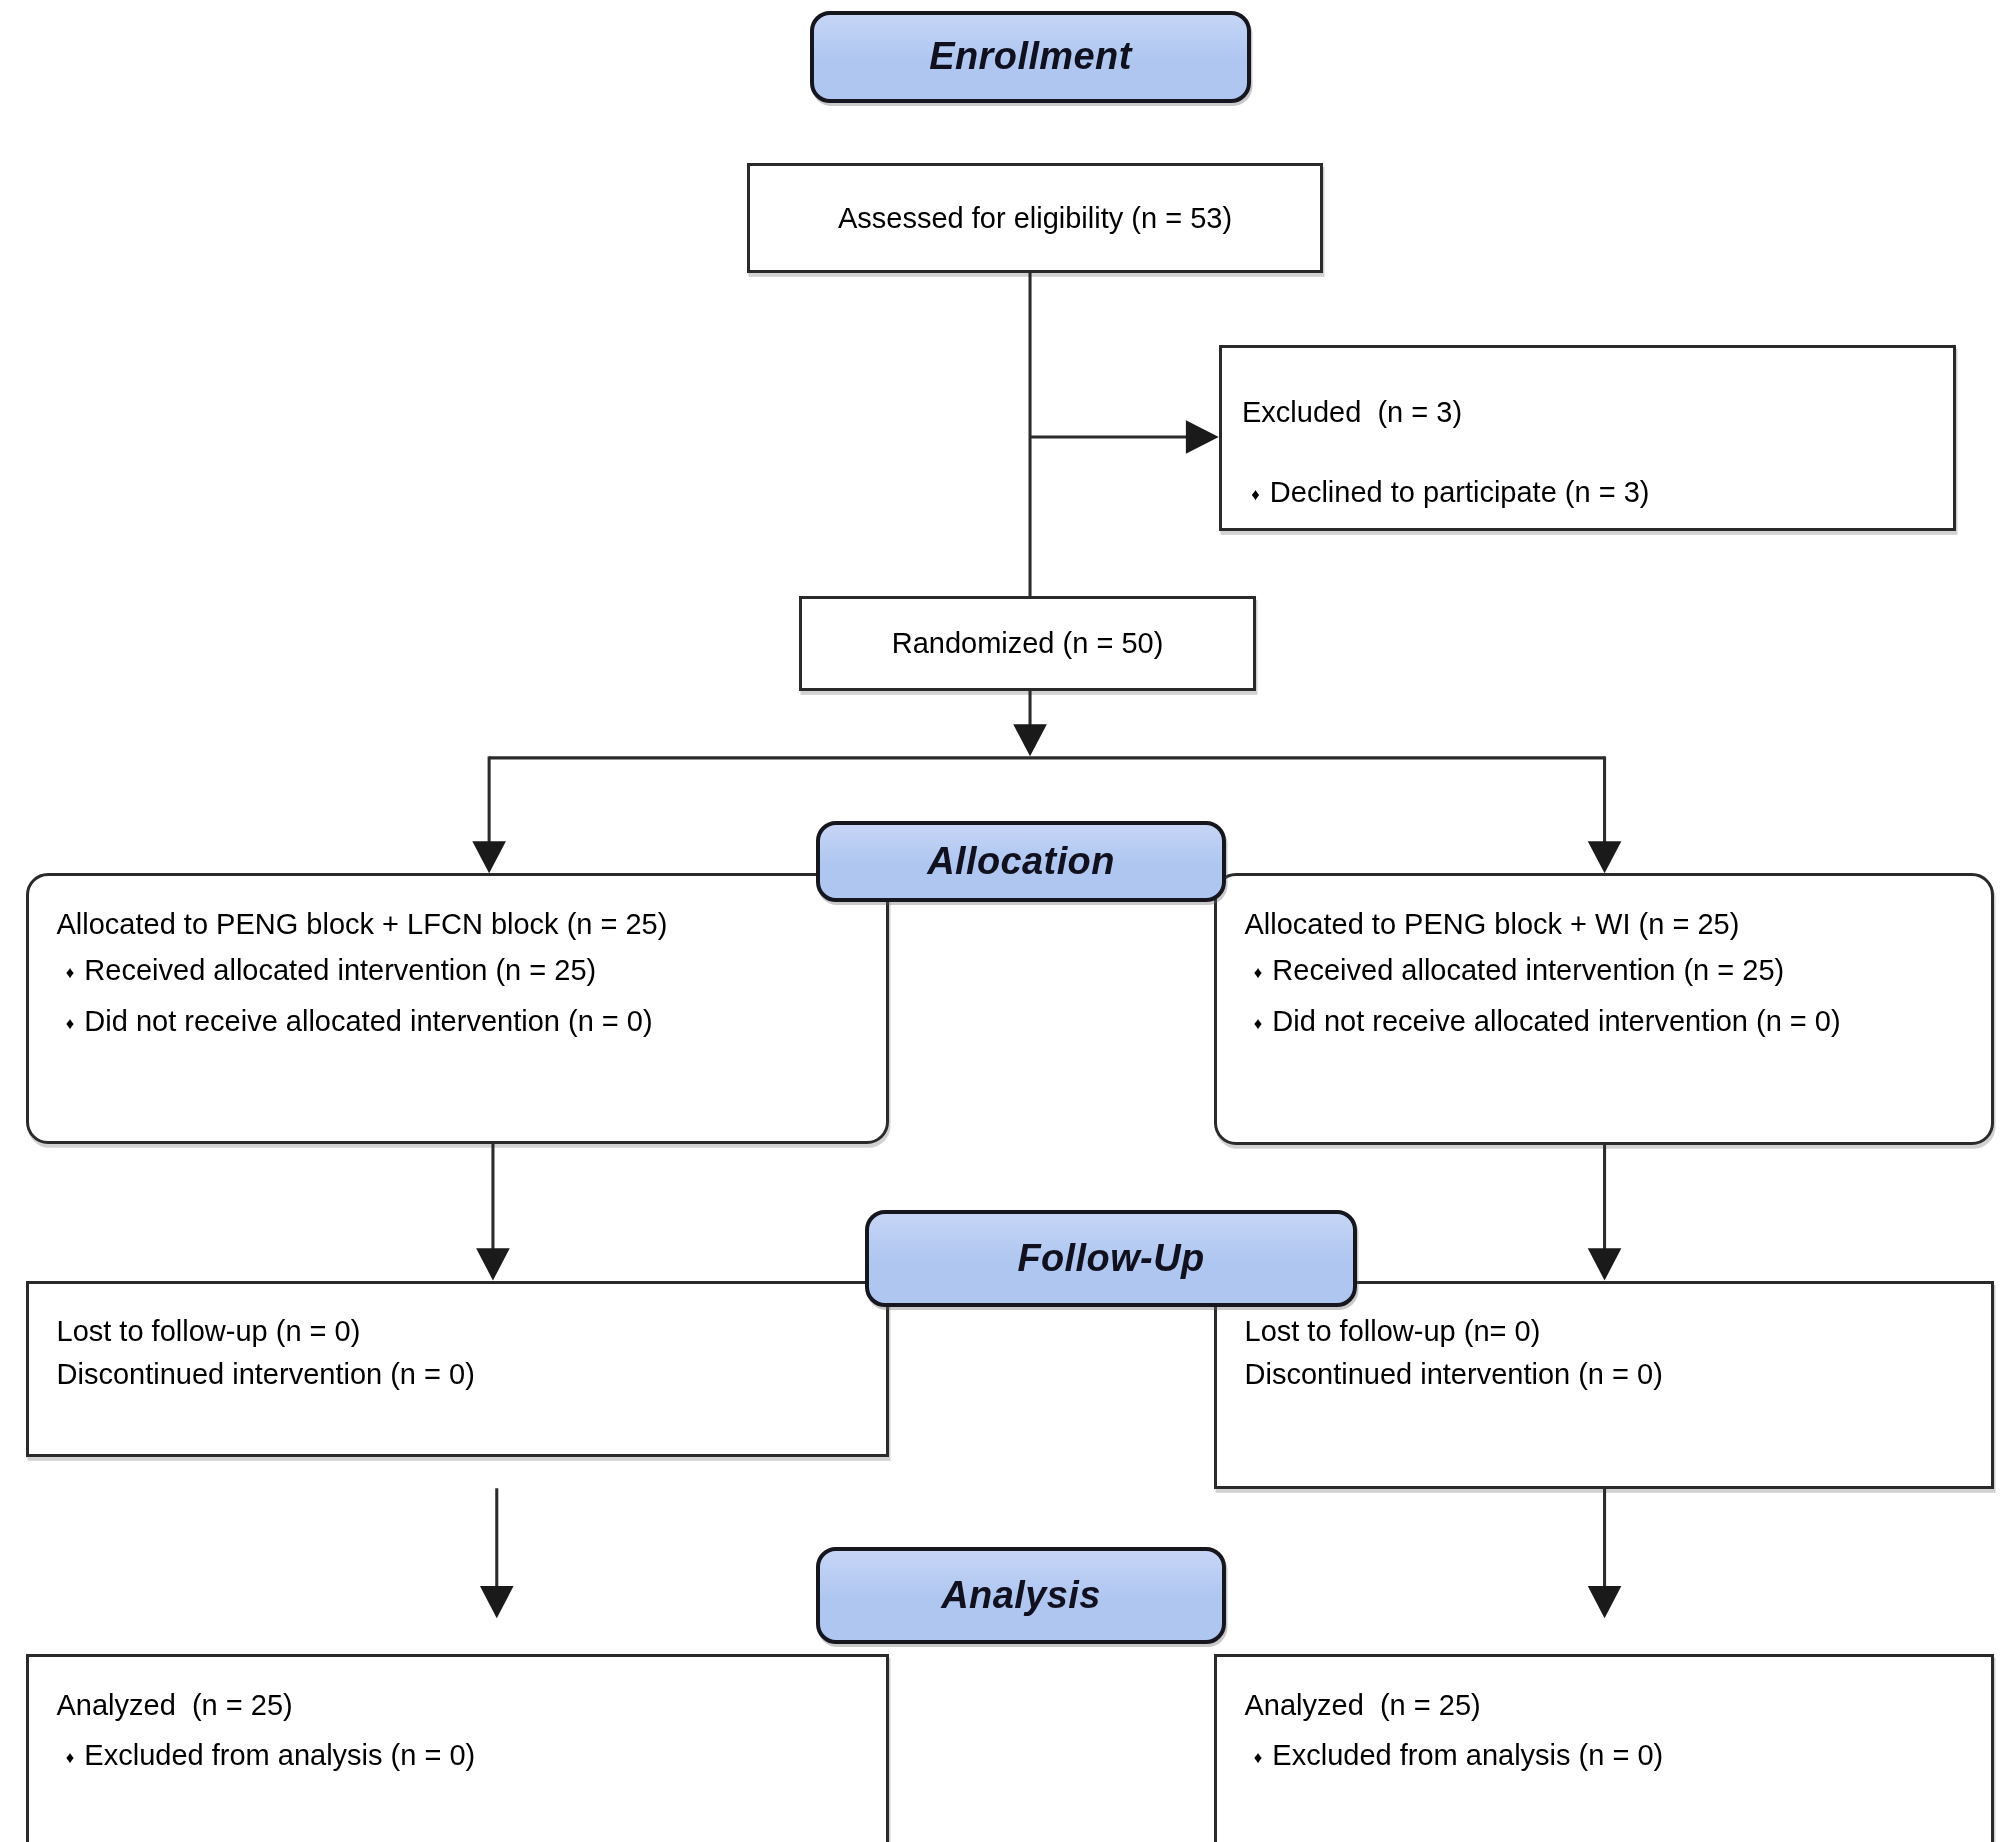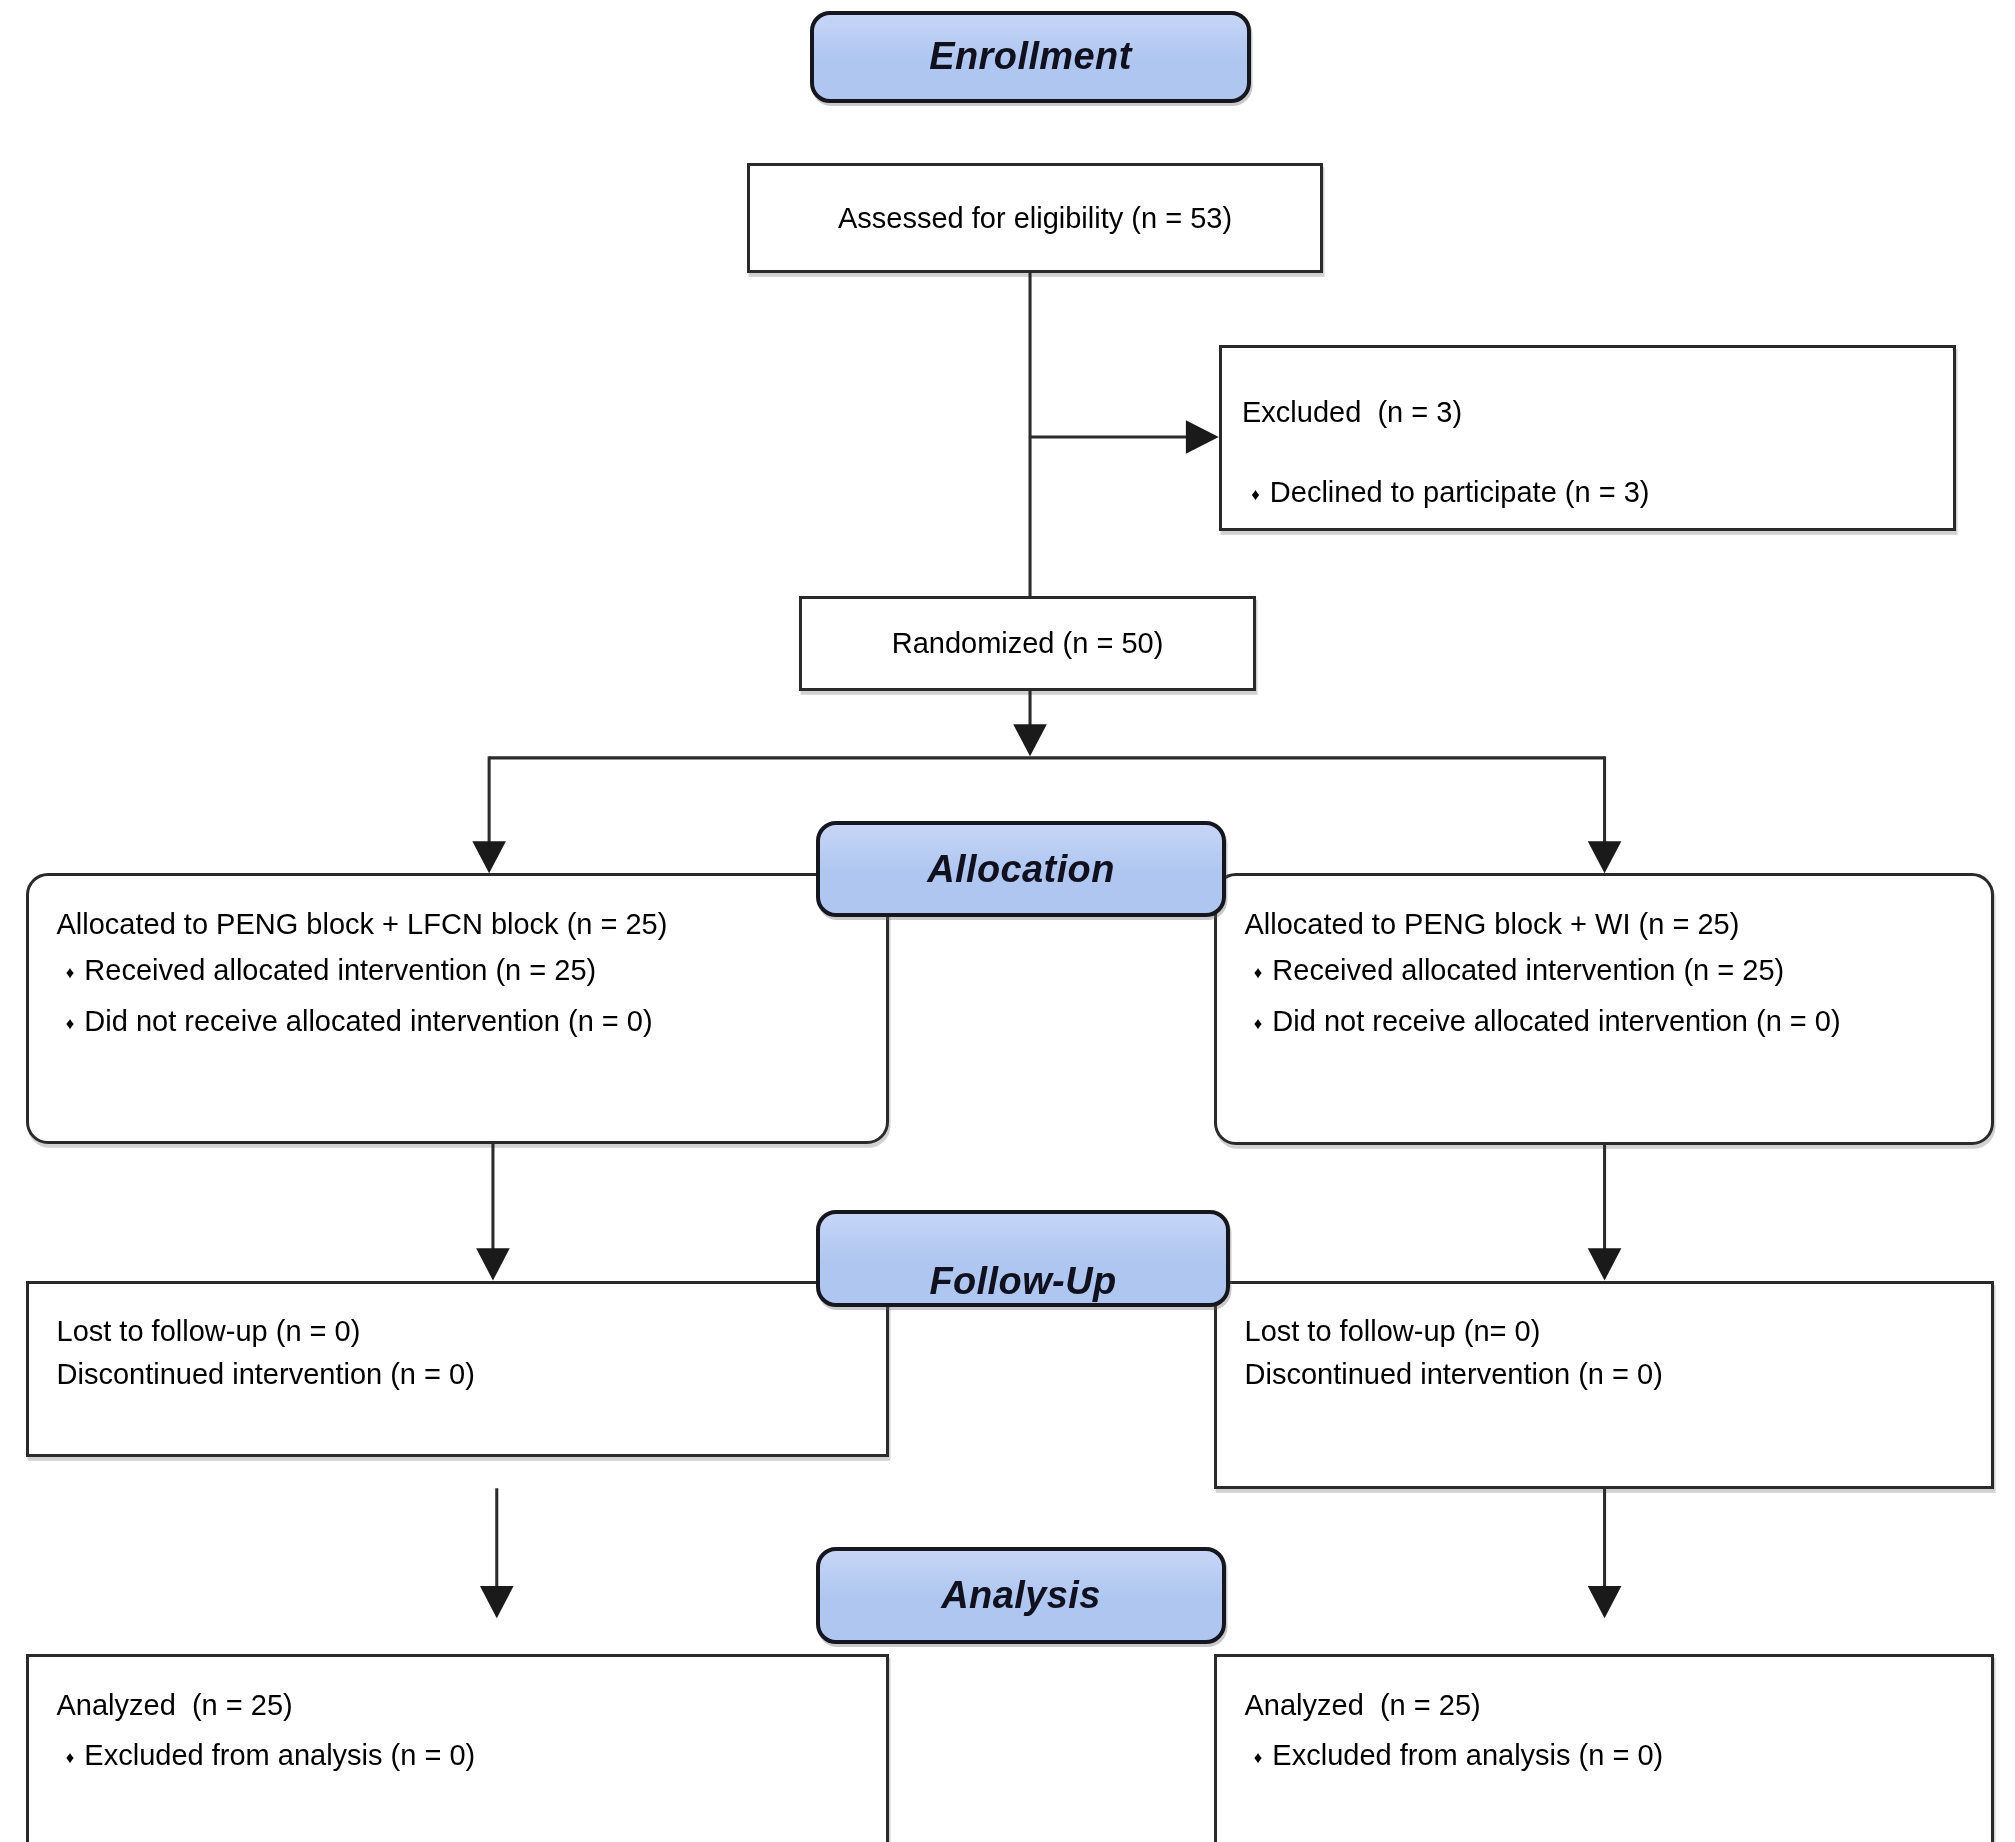--- a/index.html
+++ b/index.html
@@ -167,24 +167,24 @@
   </div>
 
   <div class="wbox pad-an" style="left:1214px;top:1618px;width:780px;height:206px;">
     <div class="row txt">Analyzed  (n = 25)</div>
     <div class="row bullet"><span class="blt">♦</span><span class="txt">Excluded from analysis (n = 0)</span></div>
   </div>
 
   <div class="stage" style="left:810px;top:10.7px;width:441px;height:92px;">
     <span>Enrollment</span>
   </div>
-  <div class="stage" style="left:816px;top:821px;width:410px;height:96px;">
+  <div class="stage" style="left:816px;top:821px;width:410px;height:81px;">
     <span>Allocation</span>
   </div>
-  <div class="stage" style="left:816px;top:1210px;width:414px;height:97px;align-items:flex-end;">
+  <div class="stage" style="left:865px;top:1210px;width:492px;height:97px;">
     <span>Follow-Up</span>
   </div>
   <div class="stage" style="left:816px;top:1547px;width:410px;height:97px;">
     <span>Analysis</span>
   </div>
 
 </div>
 
 
 </body></html>

